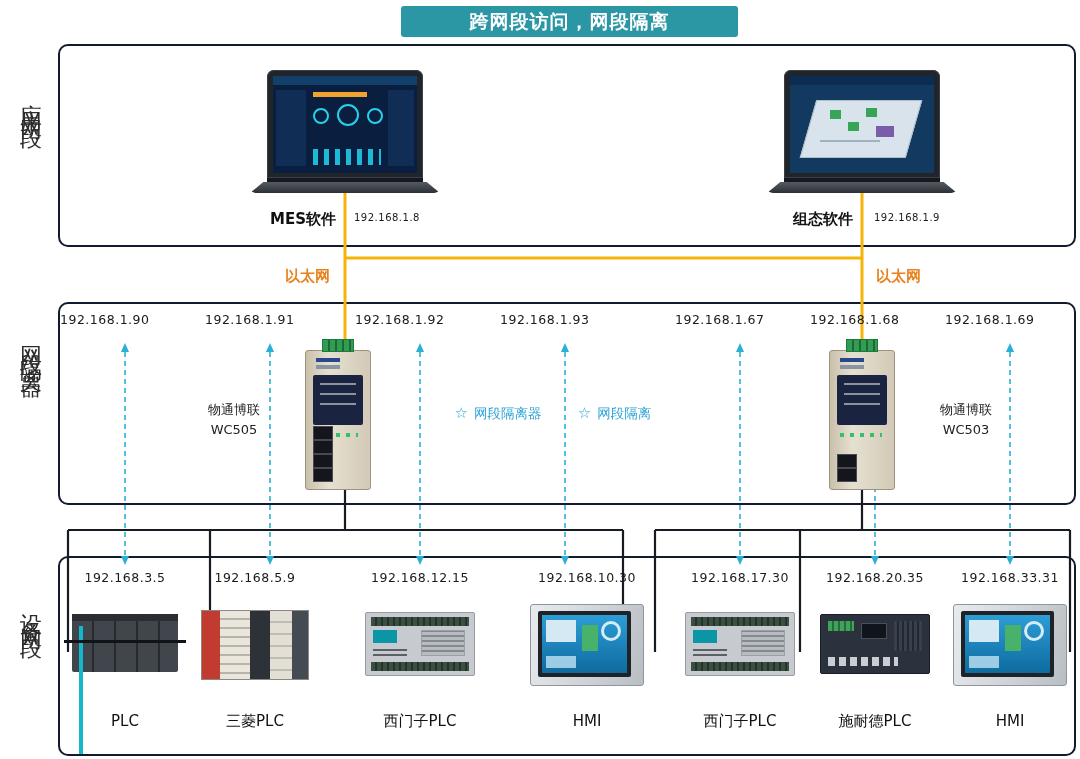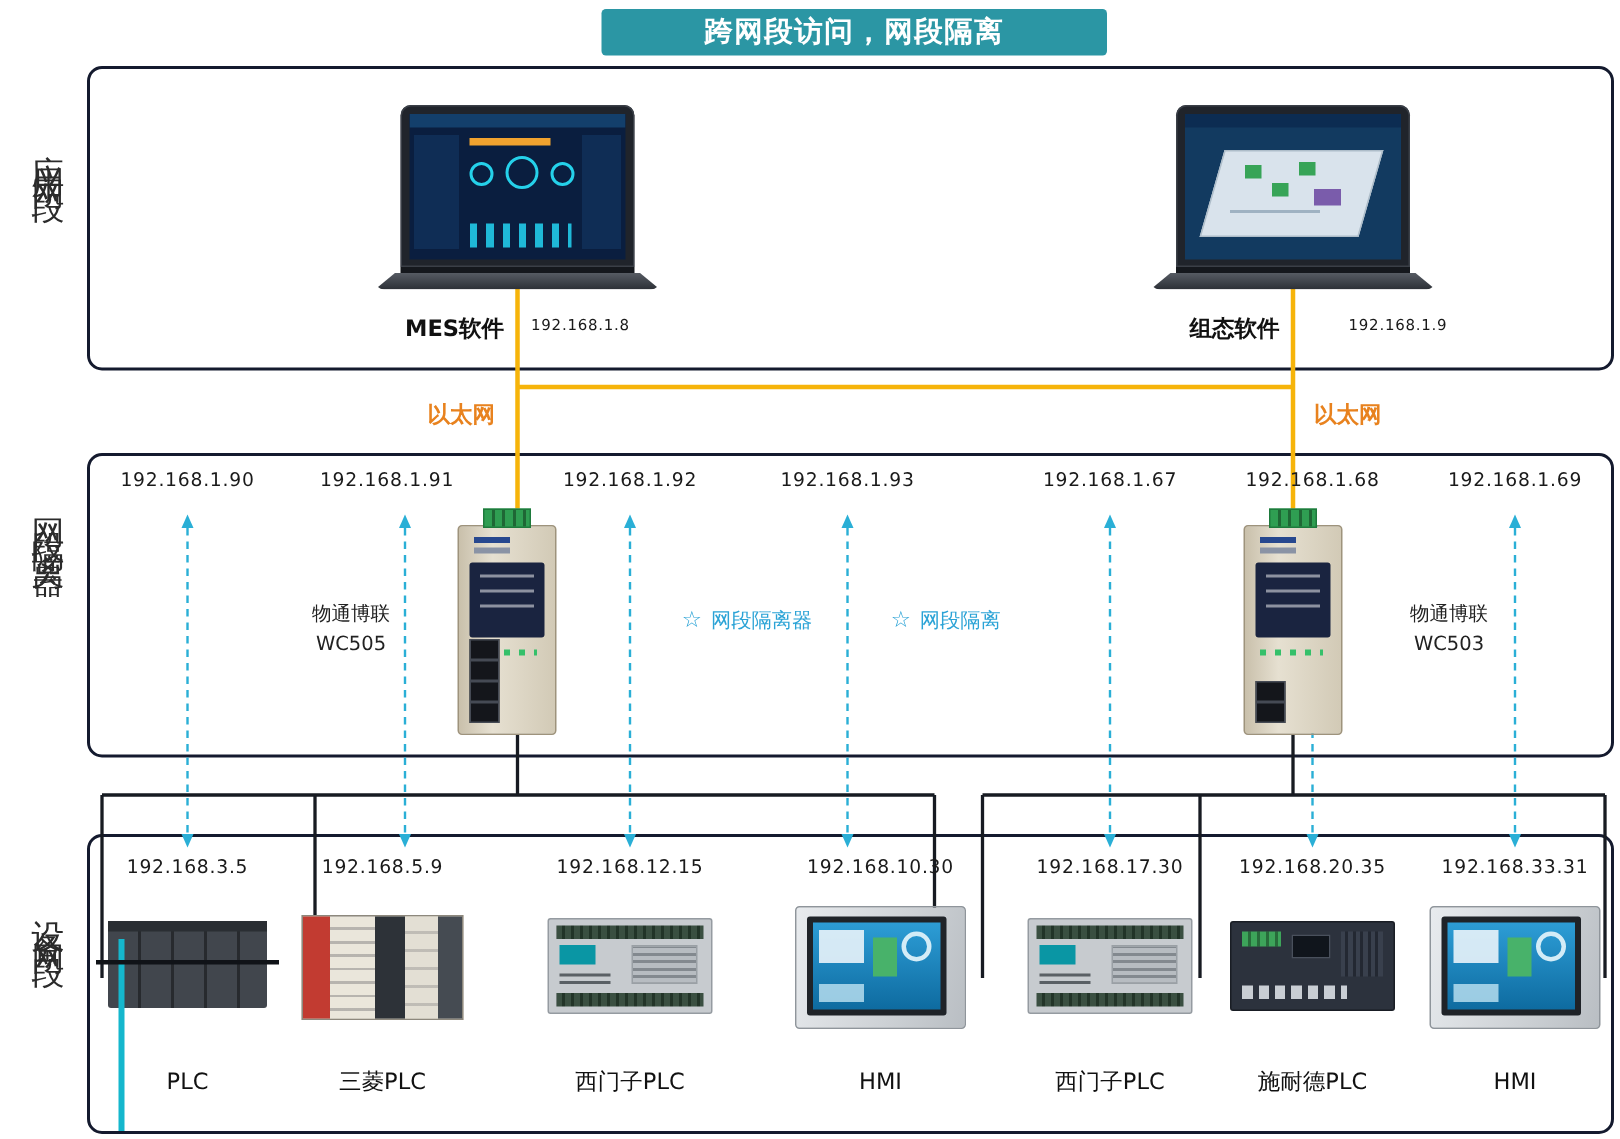--- a/index.html
+++ b/index.html
@@ -56,21 +56,21 @@
   .s-g2{left:58px;top:46px;width:11px;height:9px;background:#37a457;}
   .s-g3{left:76px;top:32px;width:11px;height:9px;background:#37a457;}
   .s-pp{left:86px;top:50px;width:18px;height:11px;background:#7a5cab;}
   .s-ln{left:30px;top:64px;width:60px;height:2px;background:#9fb2c2;}
 
   .lap-name { position:absolute; width:110px; font-size:15px; font-weight:600; color:#111; text-align:right; }
   .lap-ip   { position:absolute; font-size:10px; color:#1a1a1a; letter-spacing:.5px; }
   .eth-label { position:absolute; font-size:15px; font-weight:700; color:var(--ethernet-text,#E8821E); }
 
   
-  .iso-ip { position:absolute; top:312px; width:130px; text-align:center; font-size:12.5px; letter-spacing:.5px; color:#1a1a1a; }
+  .iso-ip { position:absolute; top:312px; width:130px; font-size:12.5px; letter-spacing:.5px; color:#1a1a1a; }
   .iso { position:absolute; top:350px; width:66px; height:140px; border-radius:3px;
          background:linear-gradient(90deg,#c9c0ab,#e6e0d1 35%,#d2cab6); border:1px solid #9e937c; }
   .iso span { position:absolute; display:block; }
   .iso-term { top:-12px; left:50%; transform:translateX(-50%); width:32px; height:13px; background:#2f9e52;
               border:1px solid #1e7a3c; background-image:repeating-linear-gradient(90deg,transparent 0 5px,rgba(0,0,0,.35) 5px 7px); }
   .iso-logo { top:7px; left:10px; width:24px; height:4px; background:#27488f; box-shadow:0 7px 0 #8a93a5; }
   .iso-panel { top:24px; left:7px; right:7px; height:50px; background:#1a2440; border-radius:2px; }
   .iso-panel i { display:block; height:2px; background:rgba(255,255,255,.5); margin:8px 7px 0; }
   .iso-leds { top:82px; left:10px; width:42px; height:4px; background:repeating-linear-gradient(90deg,#35c06a 0 4px,transparent 4px 10px); }
   .iso-ports { bottom:7px; left:7px; right:7px; display:flex; flex-wrap:wrap; gap:4px; justify-content:center; }
@@ -212,27 +212,27 @@
         <i class="s-ln"></i>
       </div>
     </div>
     <div class="lt-hinge"></div>
     <div class="lt-base"></div>
   </div>
 
   <div class="lap-name" style="left:226px; top:210px;">MES软件</div>
   <div class="lap-ip" style="left:354px; top:212px;">192.168.1.8</div>
   <div class="lap-name" style="left:743px; top:210px;">组态软件</div>
-  <div class="lap-ip" style="left:874px; top:212px;margin-left:25px;">192.168.1.9</div>
+  <div class="lap-ip" style="left:874px; top:212px;">192.168.1.9</div>
 
   <div class="eth-label" style="left:285px; top:267px;">以太网</div>
   <div class="eth-label" style="left:876px; top:267px;">以太网</div>
 
   <div class="iso-ip" style="left:60px">192.168.1.90</div>
-  <div class="iso-ip" style="left:193px">192.168.1.91</div>
+  <div class="iso-ip" style="left:205px">192.168.1.91</div>
   <div class="iso-ip" style="left:355px">192.168.1.92</div>
   <div class="iso-ip" style="left:500px">192.168.1.93</div>
   <div class="iso-ip" style="left:675px">192.168.1.67</div>
   <div class="iso-ip" style="left:810px">192.168.1.68</div>
   <div class="iso-ip" style="left:945px">192.168.1.69</div>
 
   <div class="iso" style="left:305px">
     <span class="iso-term"></span>
     <span class="iso-logo"></span>
     <span class="iso-panel">
@@ -268,21 +268,21 @@
     <span style="display:block">WC505</span>
   </div>
   <div class="iso-label" style="left:906px; top:400px;">
     <span style="display:block">物通博联</span>
     <span style="display:block">WC503</span>
   </div>
 
   <div class="feature" style="left:428px; width:140px;">
     <span class="st">☆</span><span>网段隔离器</span>
   </div>
-  <div class="feature" style="left:568px; width:125px;">
+  <div class="feature" style="left:552px; width:125px;">
     <span class="st">☆</span><span>网段隔离</span>
   </div>
 
   <div class="column" style="left:50px">
     <div class="col-ip">192.168.3.5</div>
     <div class="dev plc-dark">
       <span class="pd-top"></span>
       <span class="pd-stripes">
           <i></i>
           <i></i>

